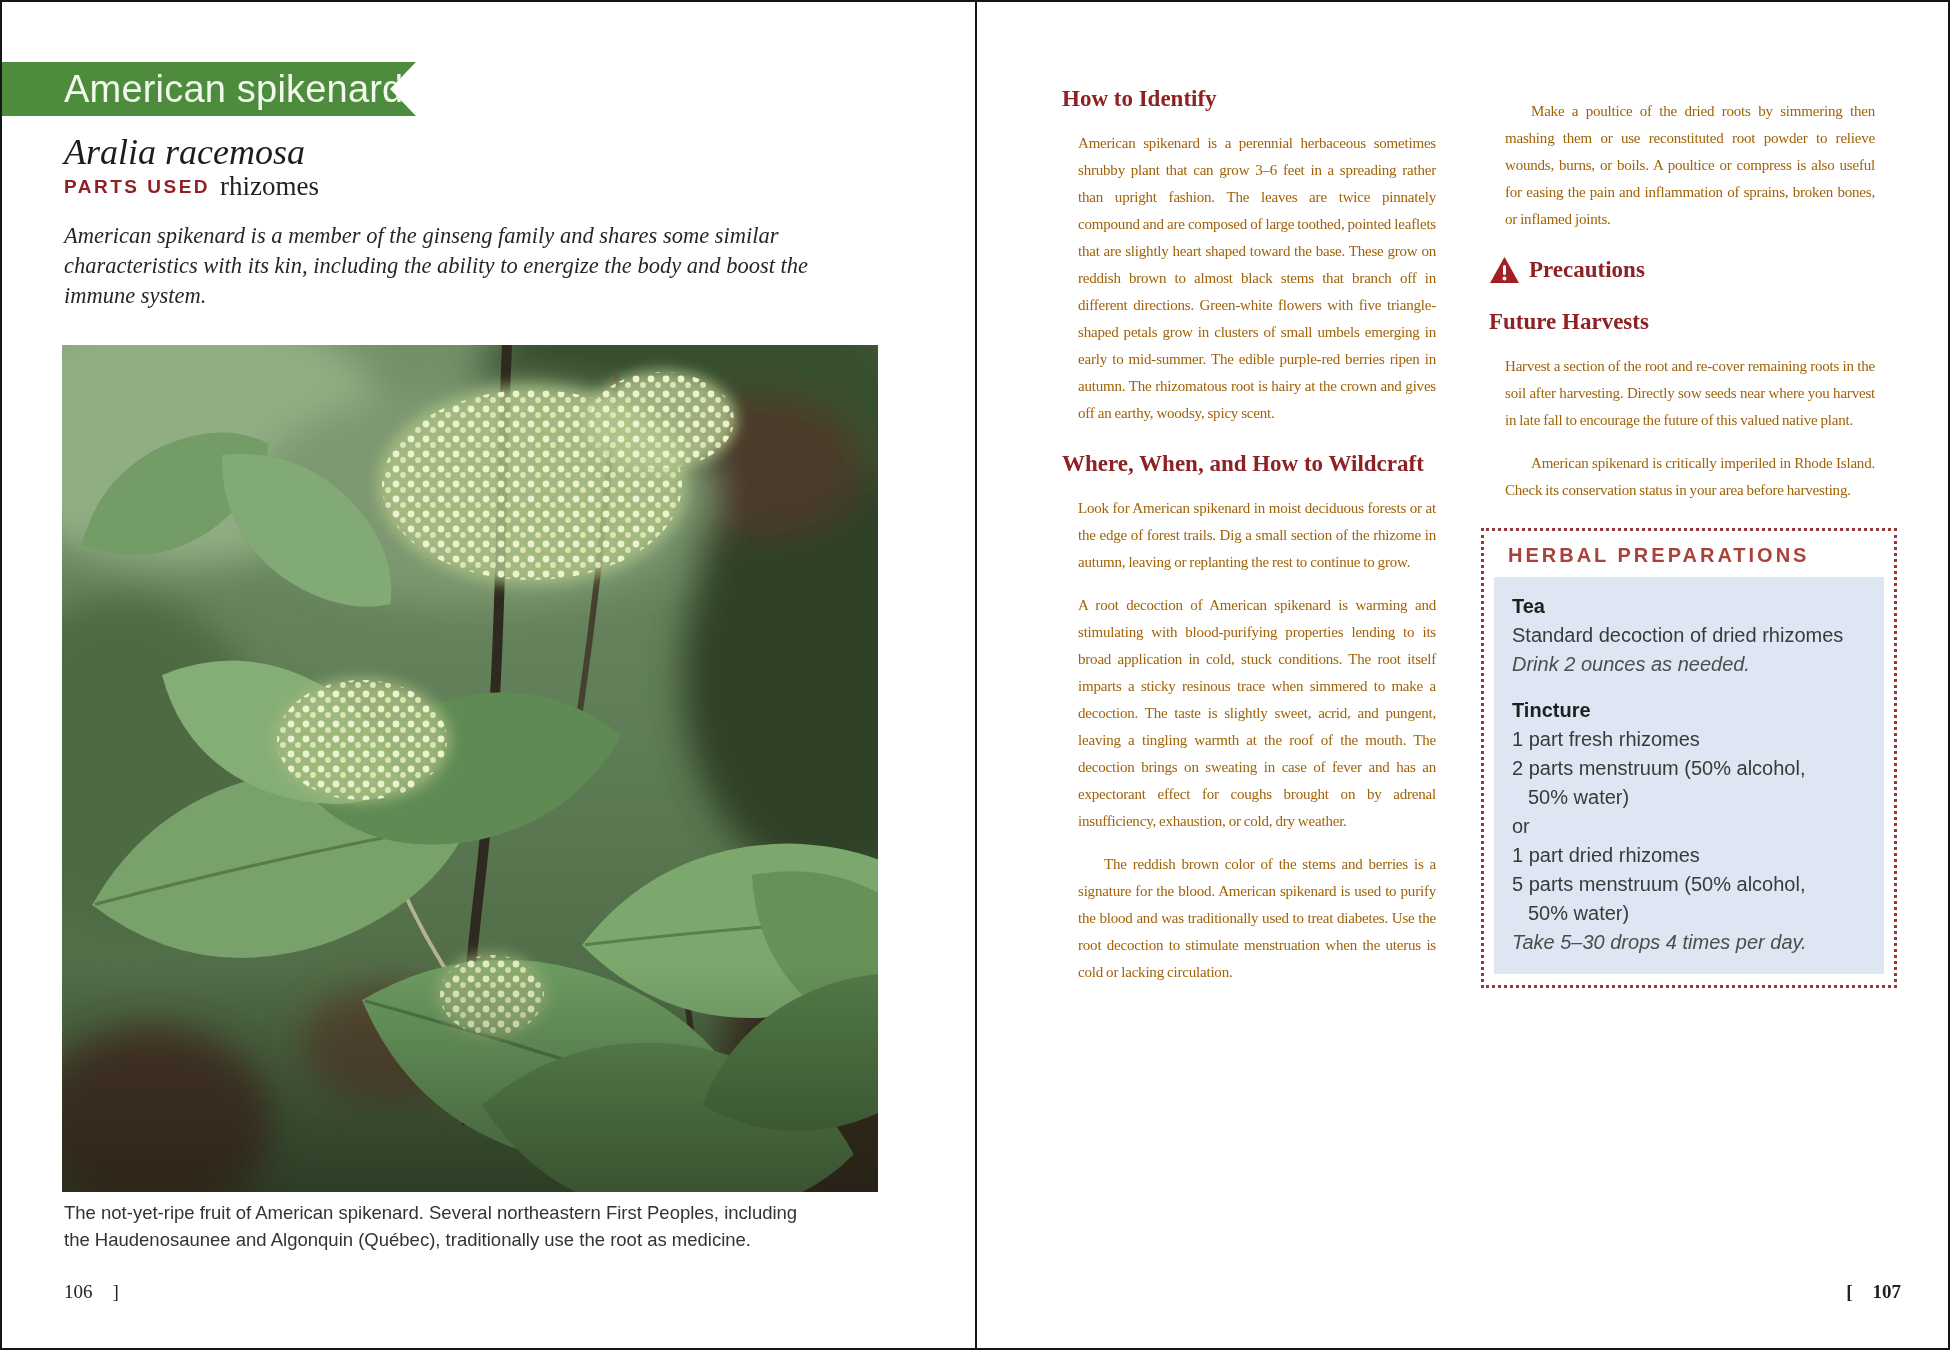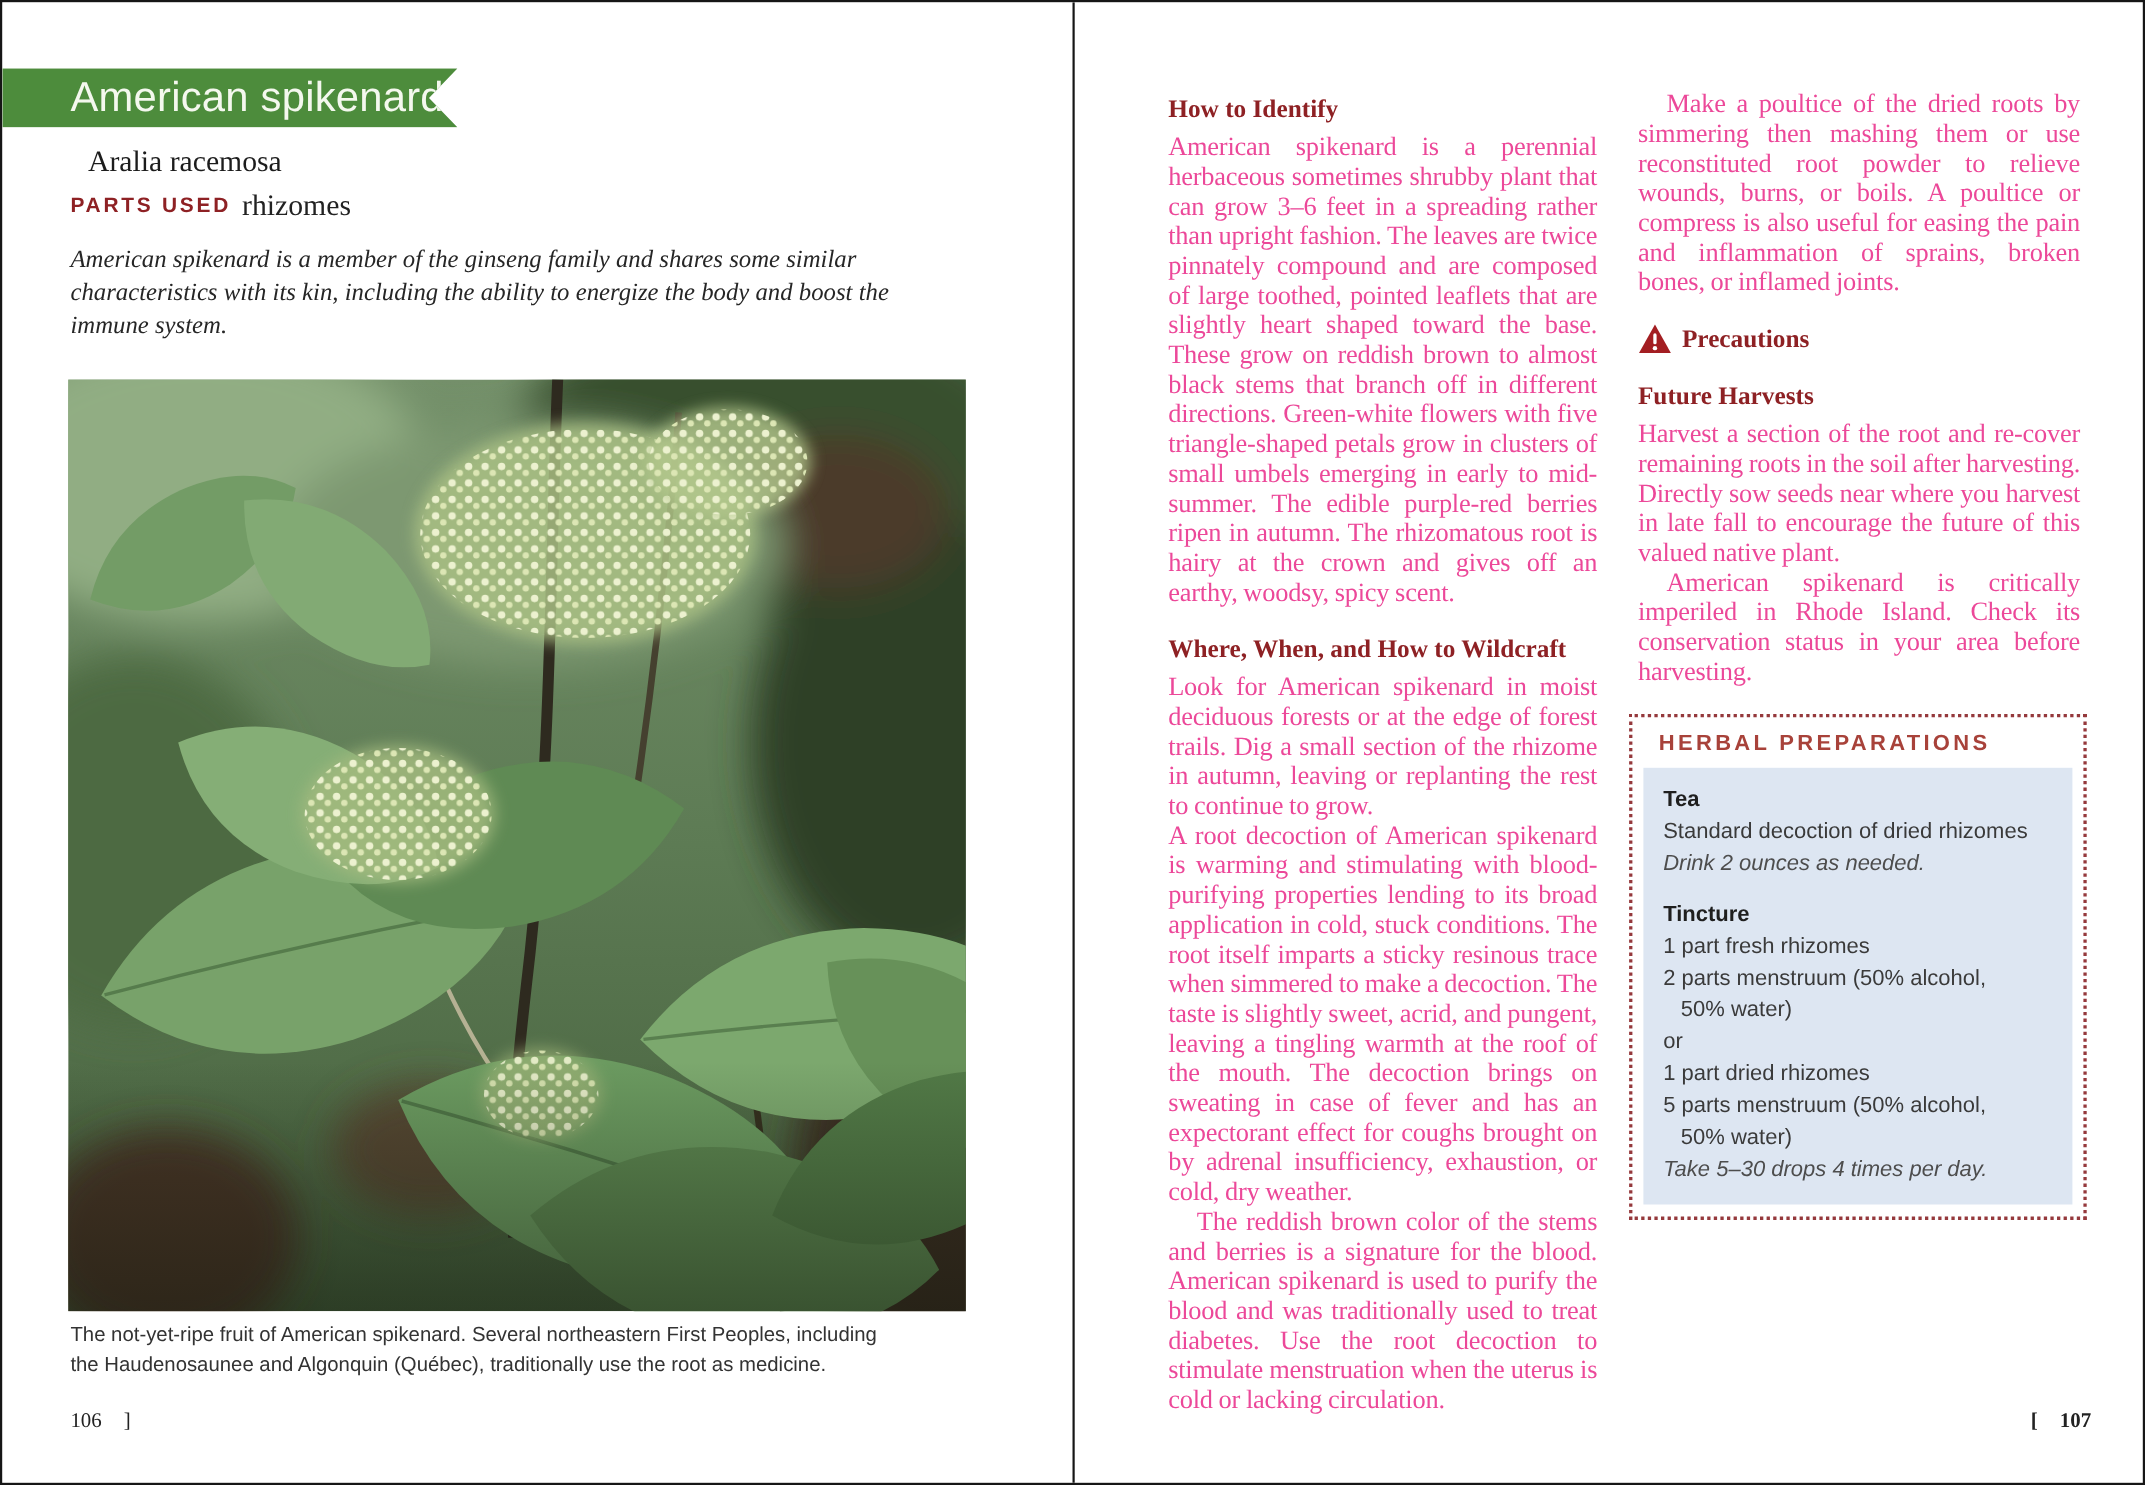--- a/index.html
+++ b/index.html
@@ -12,21 +12,21 @@
 
   
   .banner{
     position:absolute; left:0; top:60px; width:414px; height:54px;
     background:#4d8c3c; color:#f4f8ee;
     font-family:"Liberation Sans", sans-serif; font-size:38px; font-weight:400;
     line-height:54px; padding-left:62px; box-sizing:border-box;
     clip-path:polygon(0 0,100% 0,calc(100% - 26px) 50%,100% 100%,0 100%);
     letter-spacing:.2px;
   }
-  .sci-name{position:absolute; left:62px; top:129px; font-size:27px; color:#1c1c1c;margin-left:16px;}
+  .sci-name{position:absolute; left:62px; top:129px; font-style:italic; font-size:36px; color:#1c1c1c;}
   .parts-line{position:absolute; left:62px; top:169px; font-size:27px;}
   .parts-label{
     font-family:"Liberation Sans", sans-serif; font-size:19px; font-weight:700;
     color:#8e2124; letter-spacing:2.5px; margin-right:10px; vertical-align:2px;
   }
   .parts-value{font-size:27px; color:#222;}
   .intro{
     position:absolute; left:62px; top:219px; width:762px;
     font-style:italic; font-size:22.5px; line-height:30px; color:#262626; margin:0;
   }
@@ -44,22 +44,22 @@
   
   .col{position:absolute; top:80px;}
   .col1{left:1060px; width:390px;}
   .col2{left:1487px; width:402px;}
   .col h3{
     font-size:23px; line-height:30px; font-weight:700; color:#8e2124;
     margin:22px 0 7px 0;
   }
   .col h3.first{margin-top:2px;}
   .col p{
-    font-size:24px; line-height:27px; margin:0; text-align:justify;
-    letter-spacing:-0.2px; word-spacing:-0.5px; color:#ec4899;
+    font-size:15px; line-height:27px; margin:16px; text-align:justify;
+    letter-spacing:-0.2px; word-spacing:-0.5px; color:#a16207;
   }
   .col p.indent{text-indent:26px;}
   .h-icon{display:flex; align-items:center; gap:9px;}
   .h-icon svg{flex:0 0 auto; display:block;}
 
   .herb-box{
     margin-top:24px; margin-left:-8px; width:calc(100% + 14px);
     border:3px dotted #95393c; box-sizing:border-box; background:#fff;
   }
   .herb-title{

